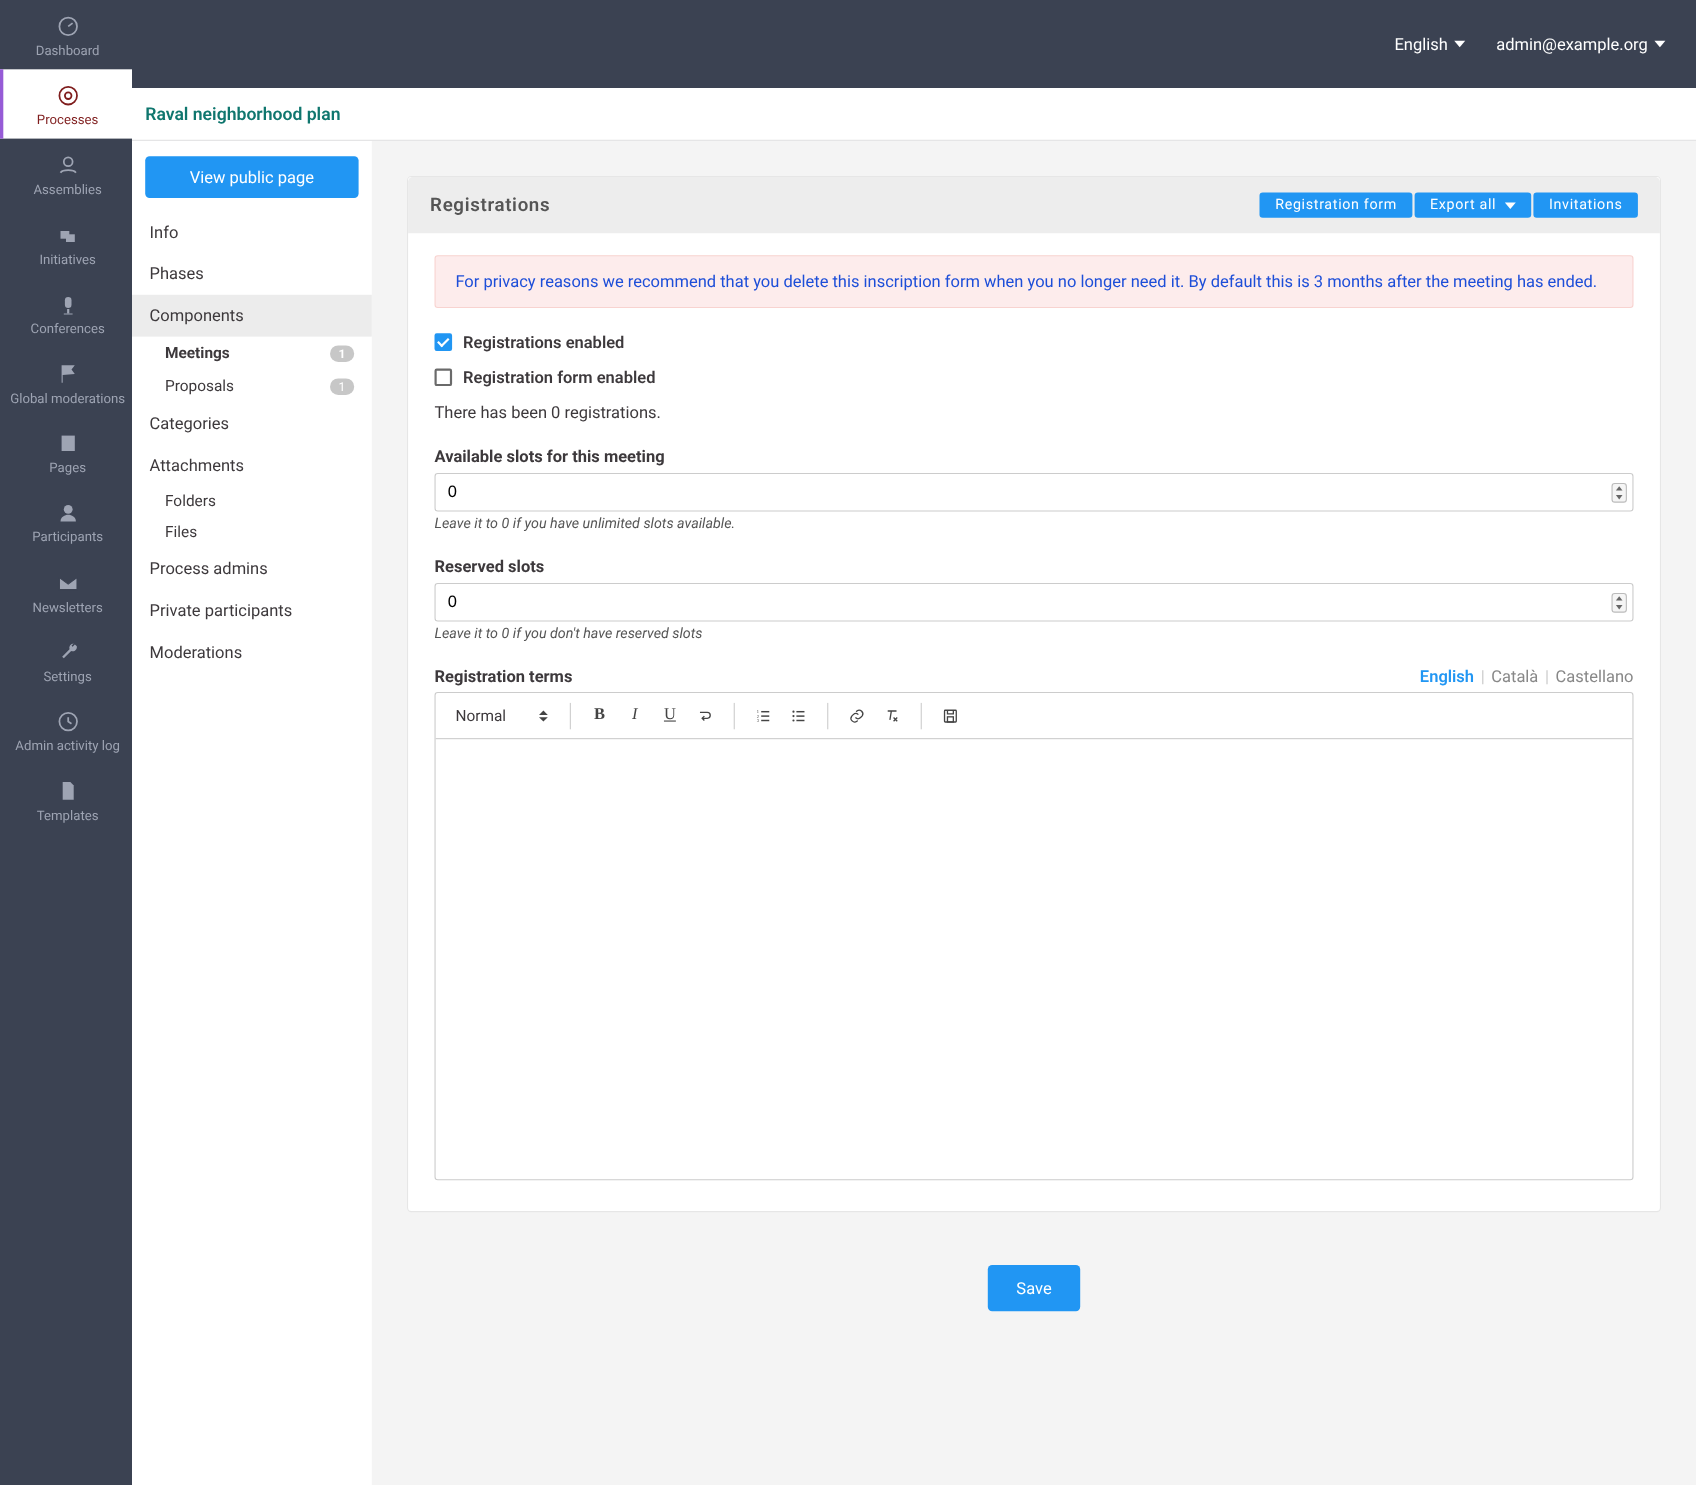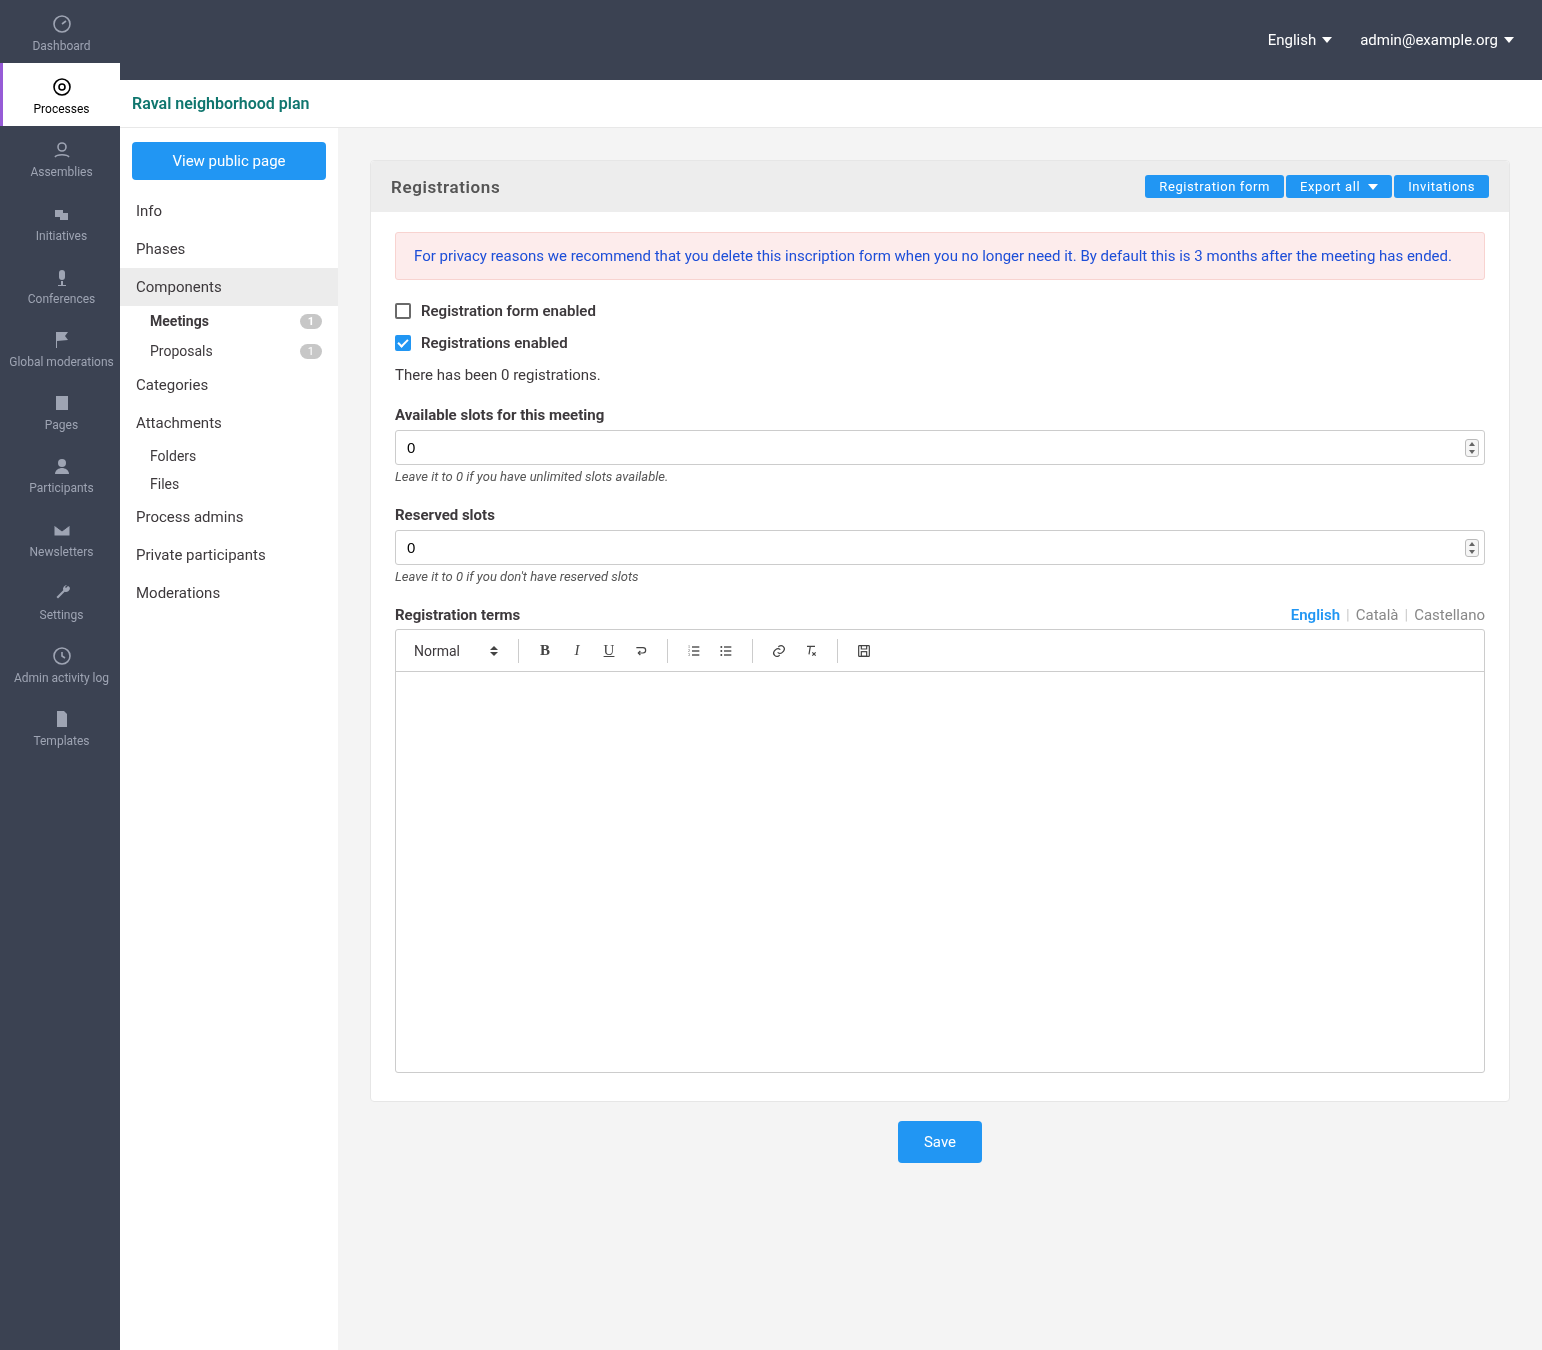--- a/index.html
+++ b/index.html
@@ -37,21 +37,21 @@
     align-items: center;
     justify-content: flex-end;
     padding: 12px 4px 10px 4px;
     font-size: 12px;
     cursor: pointer;
     color: #9ea4b3;
     border-left: 3px solid transparent;
   }
   .nav-item.active {
     background: #fff;
-    color: #000000;
+    color: #7f1d1d;
     border-left: 3px solid #965bd6;
   }
   .nav-item svg { width: 24px; height: 24px; margin-bottom: 4px; }
   .nav-item .nav-label { text-align: center; line-height: 1.1; }
 
   
   .top-bar {
     position: fixed;
     left: 120px; top: 0; right: 0;
     height: 80px;
@@ -146,21 +146,21 @@
   .content {
     position: fixed;
     left: 338px; top: 128px; right: 0; bottom: 0;
     padding: 32px 32px 32px 32px;
     overflow: auto;
   }
   .card {
     background: #fff;
     border: 1px solid #e6e6e6;
     border-radius: 4px;
-    margin-bottom: 19px;
+    margin-bottom: 48px;
   }
   .card-header {
     background: #ededed;
     padding: 14px 20px;
     display: flex;
     align-items: center;
     justify-content: space-between;
     border-top-left-radius: 4px;
     border-top-right-radius: 4px;
   }
@@ -460,27 +460,27 @@
           <span>Export all</span>
           <span class="caret-down"></span>
         </div>
         <div class="btn-sm">Invitations</div>
       </div>
     </div>
     <div class="card-body">
       <div class="alert">For privacy reasons we recommend that you delete this inscription form when you no longer need it. By default this is 3 months after the meeting has ended.</div>
 
       <div class="check-row">
+        <div class="chk checked"></div>
+        <span>Registrations enabled</span>
+      </div>
+
+      <div class="check-row">
         <div class="chk empty"></div>
         <span>Registration form enabled</span>
-      </div>
-
-      <div class="check-row">
-        <div class="chk checked"></div>
-        <span>Registrations enabled</span>
       </div>
 
       <div class="plain-text">There has been 0 registrations.</div>
 
       <label class="field-label">Available slots for this meeting</label>
       <div class="num-input-wrap">
         <input class="num-input" type="text" value="0" style="">
         <div class="spin"></div>
       </div>
       <div class="helper">Leave it to 0 if you have unlimited slots available.</div>

